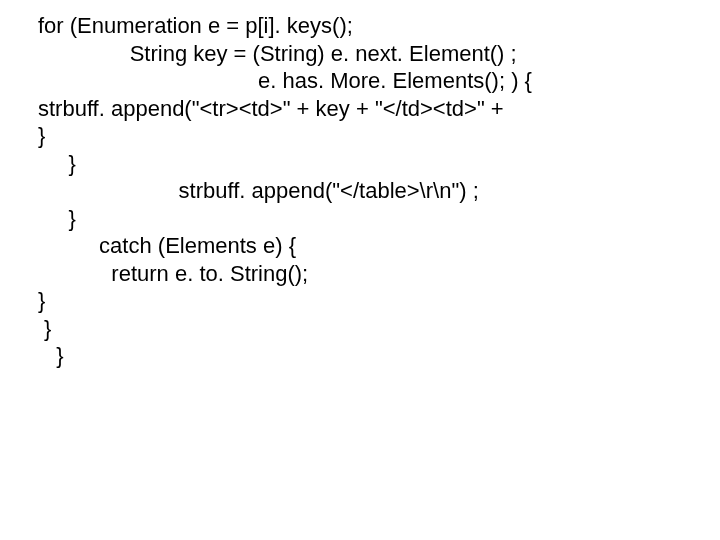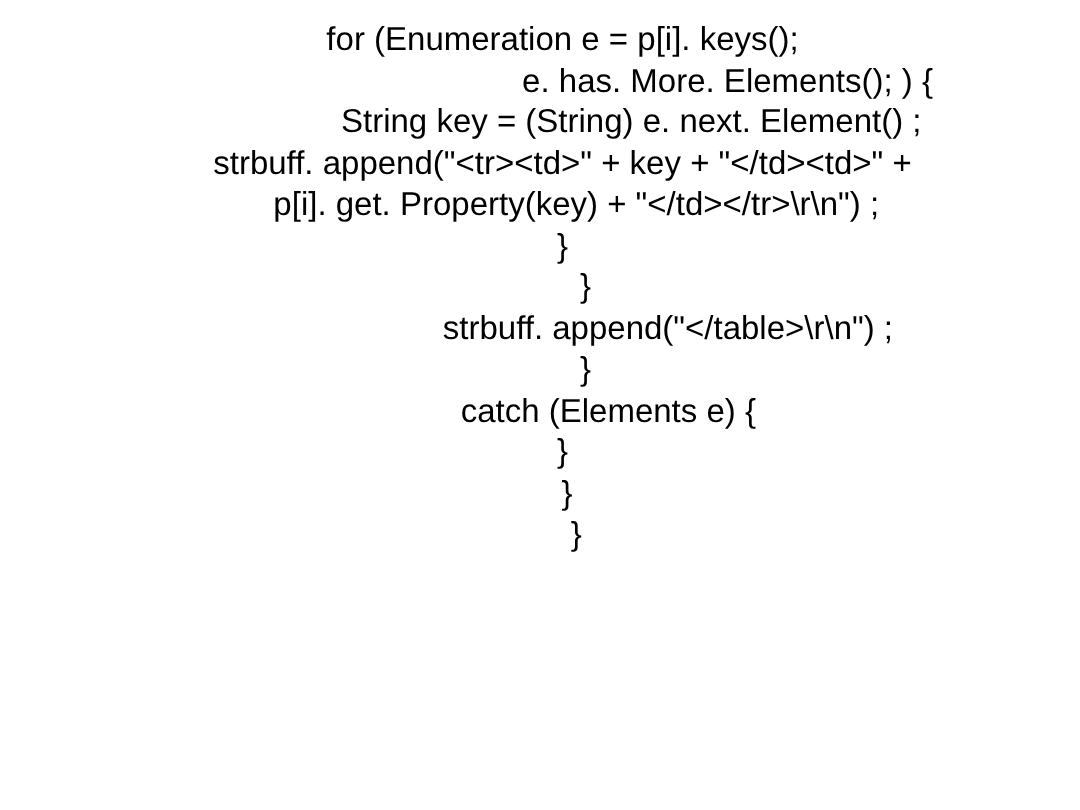--- a/index.html
+++ b/index.html
@@ -12,33 +12,32 @@
     font-size: 22px;
     color: #000000;
     line-height: 1.25;
   }
   .page {
     padding: 12px 8px 0 38px;
     box-sizing: border-box;
   }
   .line {
     white-space: pre;
-    text-align: center;
   }
 </style>
 </head>
 <body>
 
 <div class="page">
   <div class="line">for (Enumeration e = p[i]. keys();</div>
+  <div class="line">               String key = (String) e. next. Element() ;</div>
   <div class="line">                                    e. has. More. Elements(); ) {</div>
-  <div class="line">               String key = (String) e. next. Element() ;</div>
   <div class="line">strbuff. append("&lt;tr&gt;&lt;td&gt;" + key + "&lt;/td&gt;&lt;td&gt;" +</div>
-  <div class="line">   p[i]. get. Property(key) + "&lt;/td&gt;&lt;/tr&gt;\r\n") ;</div>
   <div class="line">}</div>
   <div class="line">     }</div>
   <div class="line">                       strbuff. append("&lt;/table&gt;\r\n") ;</div>
   <div class="line">     }</div>
   <div class="line">          catch (Elements e) {</div>
+  <div class="line">            return e. to. String();</div>
   <div class="line">}</div>
   <div class="line"> }</div>
   <div class="line">   }</div>
 </div>
 
 </body></html>

